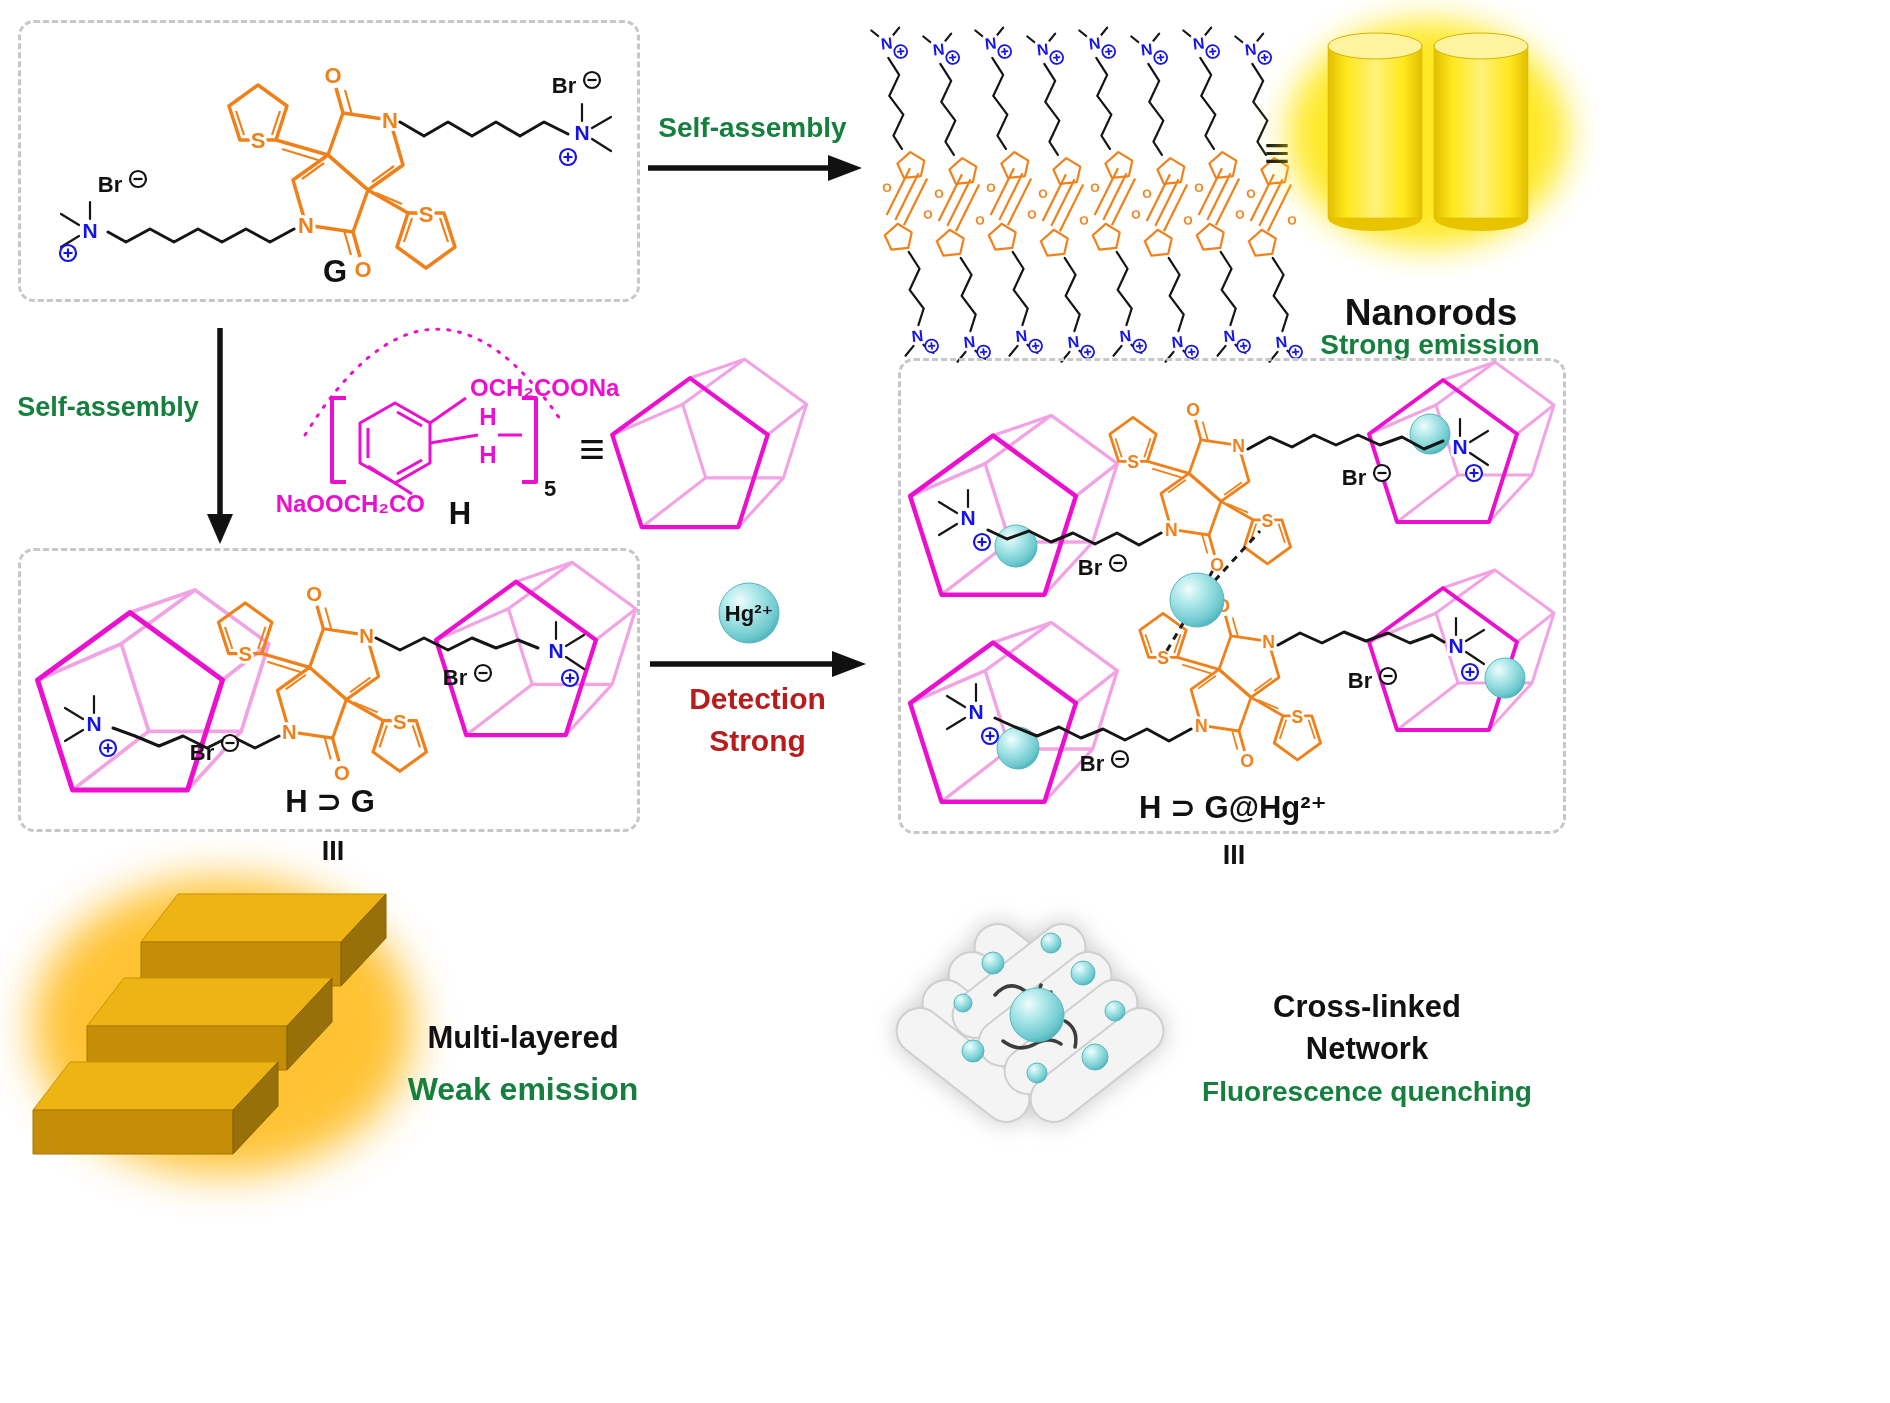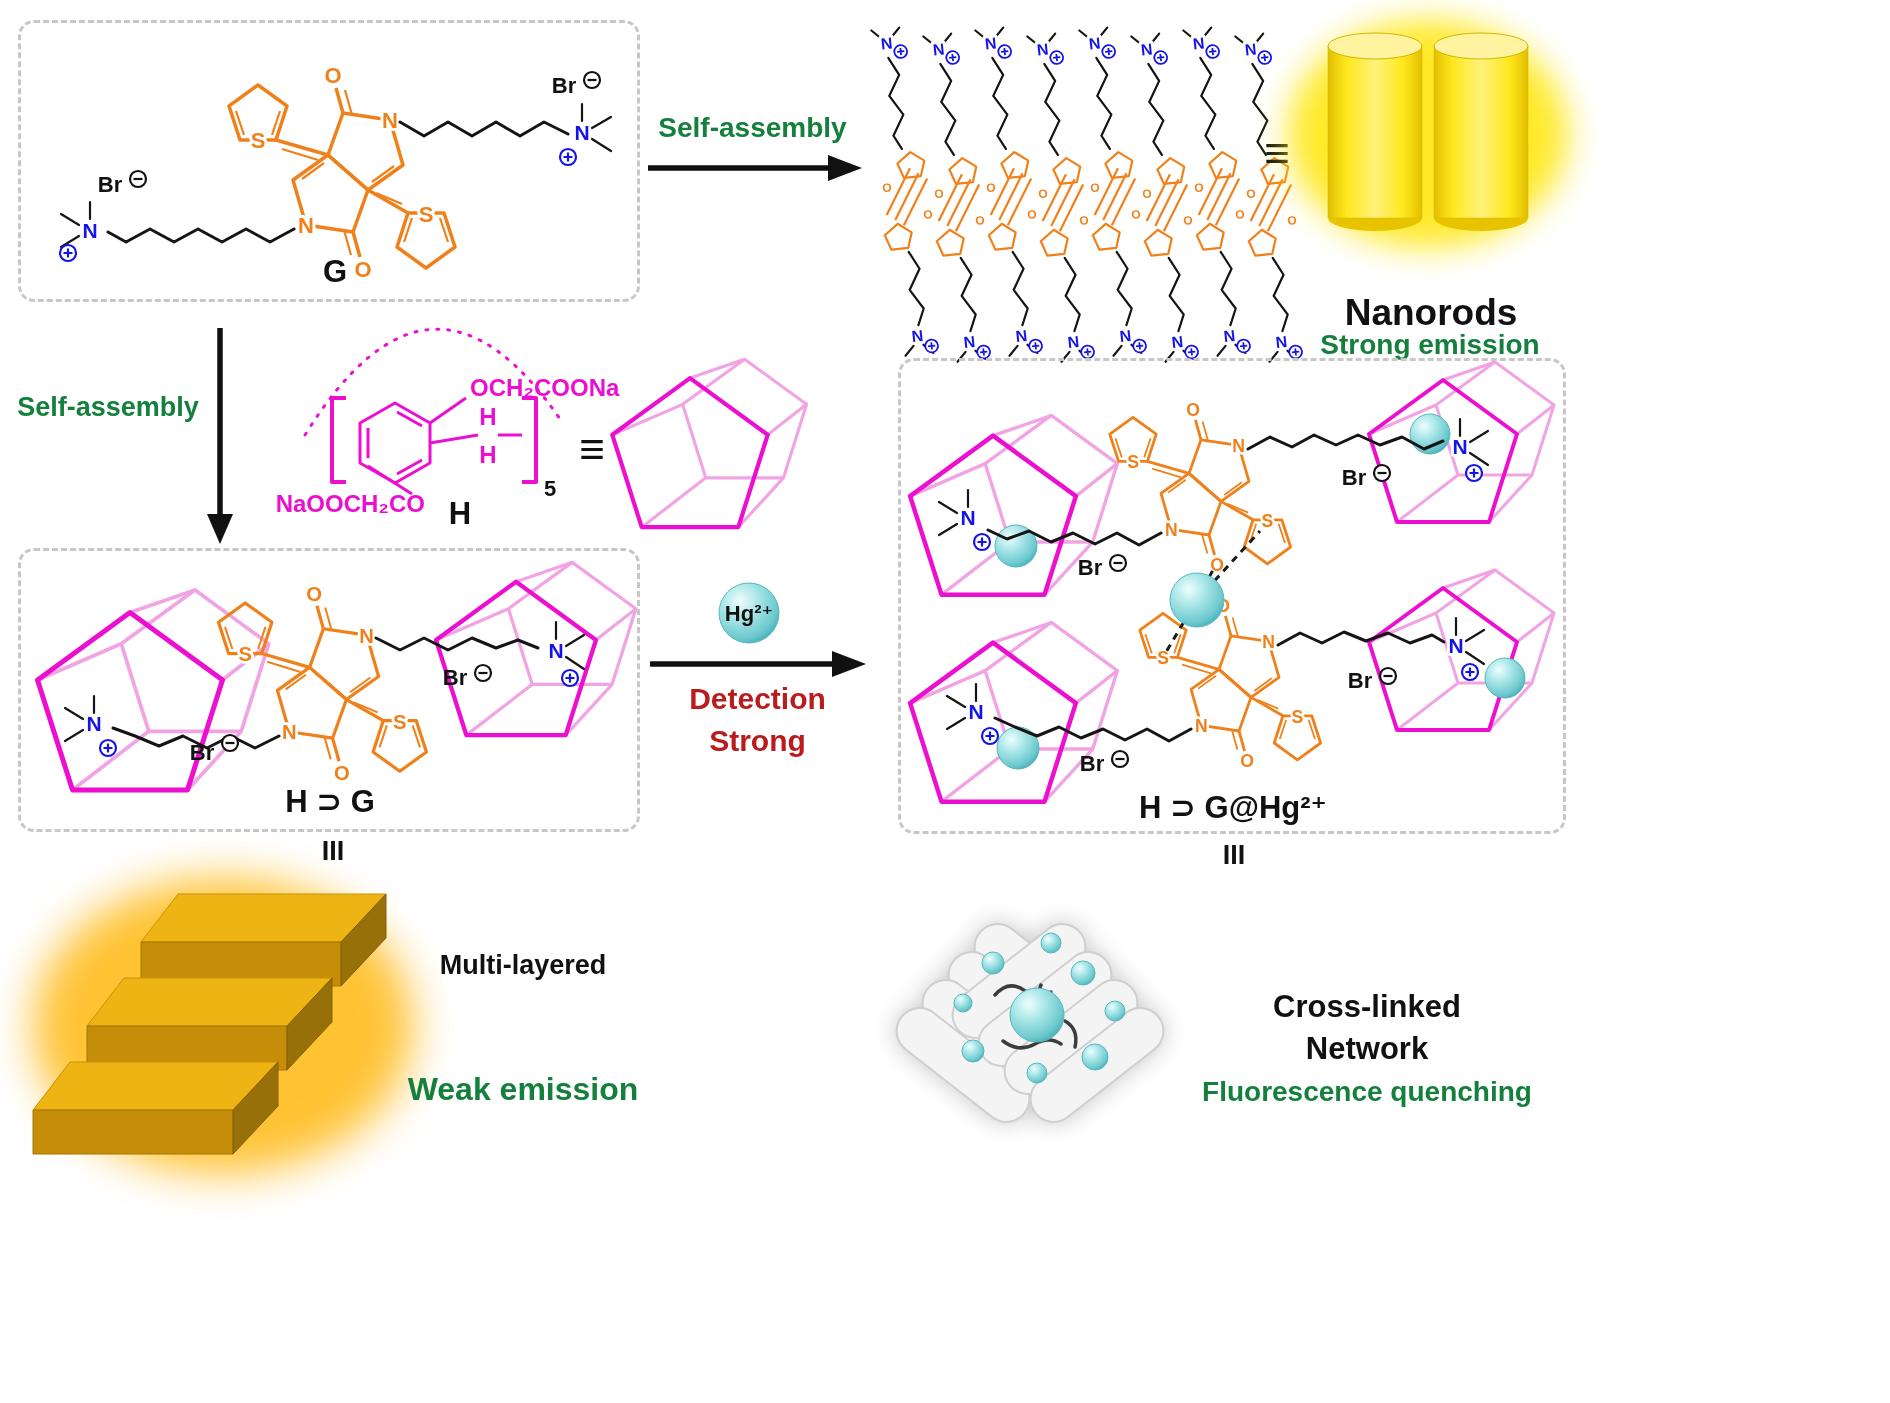--- a/index.html
+++ b/index.html
@@ -374,21 +374,21 @@
     <text class="cmp" x="335" y="460">H ⊃ G@Hg²⁺</text>
   </svg>
   <div class="lbl" style="left:1202px;top:840px;width:64px;font-size:27px">III</div>
 
   <svg class="abs" style="left:18px;top:846px" width="420" height="330">
     <ellipse cx="205" cy="180" rx="190" ry="148" fill="#ffb300" opacity="0.8" filter="url(#glowO)"></ellipse>
     <use href="#slab" transform="translate(118,48)"></use>
     <use href="#slab" transform="translate(64,132)"></use>
     <use href="#slab" transform="translate(10,216)"></use>
   </svg>
-  <div class="lbl" style="left:392px;top:950px;width:262px;font-size:27px">Multi-layered</div>
+  <div class="lbl" style="left:392px;top:1021px;width:262px;font-size:31px">Multi-layered</div>
   <div class="lbl blue" style="left:392px;top:1072px;width:262px;font-size:32px">Weak emission</div>
 
   <svg class="abs" style="left:845px;top:845px" width="370" height="370">
     <g filter="url(#blurG)" opacity="0.55" fill="#909090">
       <use href="#capsule" transform="translate(196,136) rotate(38)"></use>
       <use href="#capsule" transform="translate(170,164) rotate(38)"></use>
       <use href="#capsule" transform="translate(144,192) rotate(38)"></use>
       <use href="#capsule" transform="translate(118,220) rotate(38)"></use>
       <use href="#capsule" transform="translate(174,136) rotate(-38)"></use>
       <use href="#capsule" transform="translate(200,164) rotate(-38)"></use>

